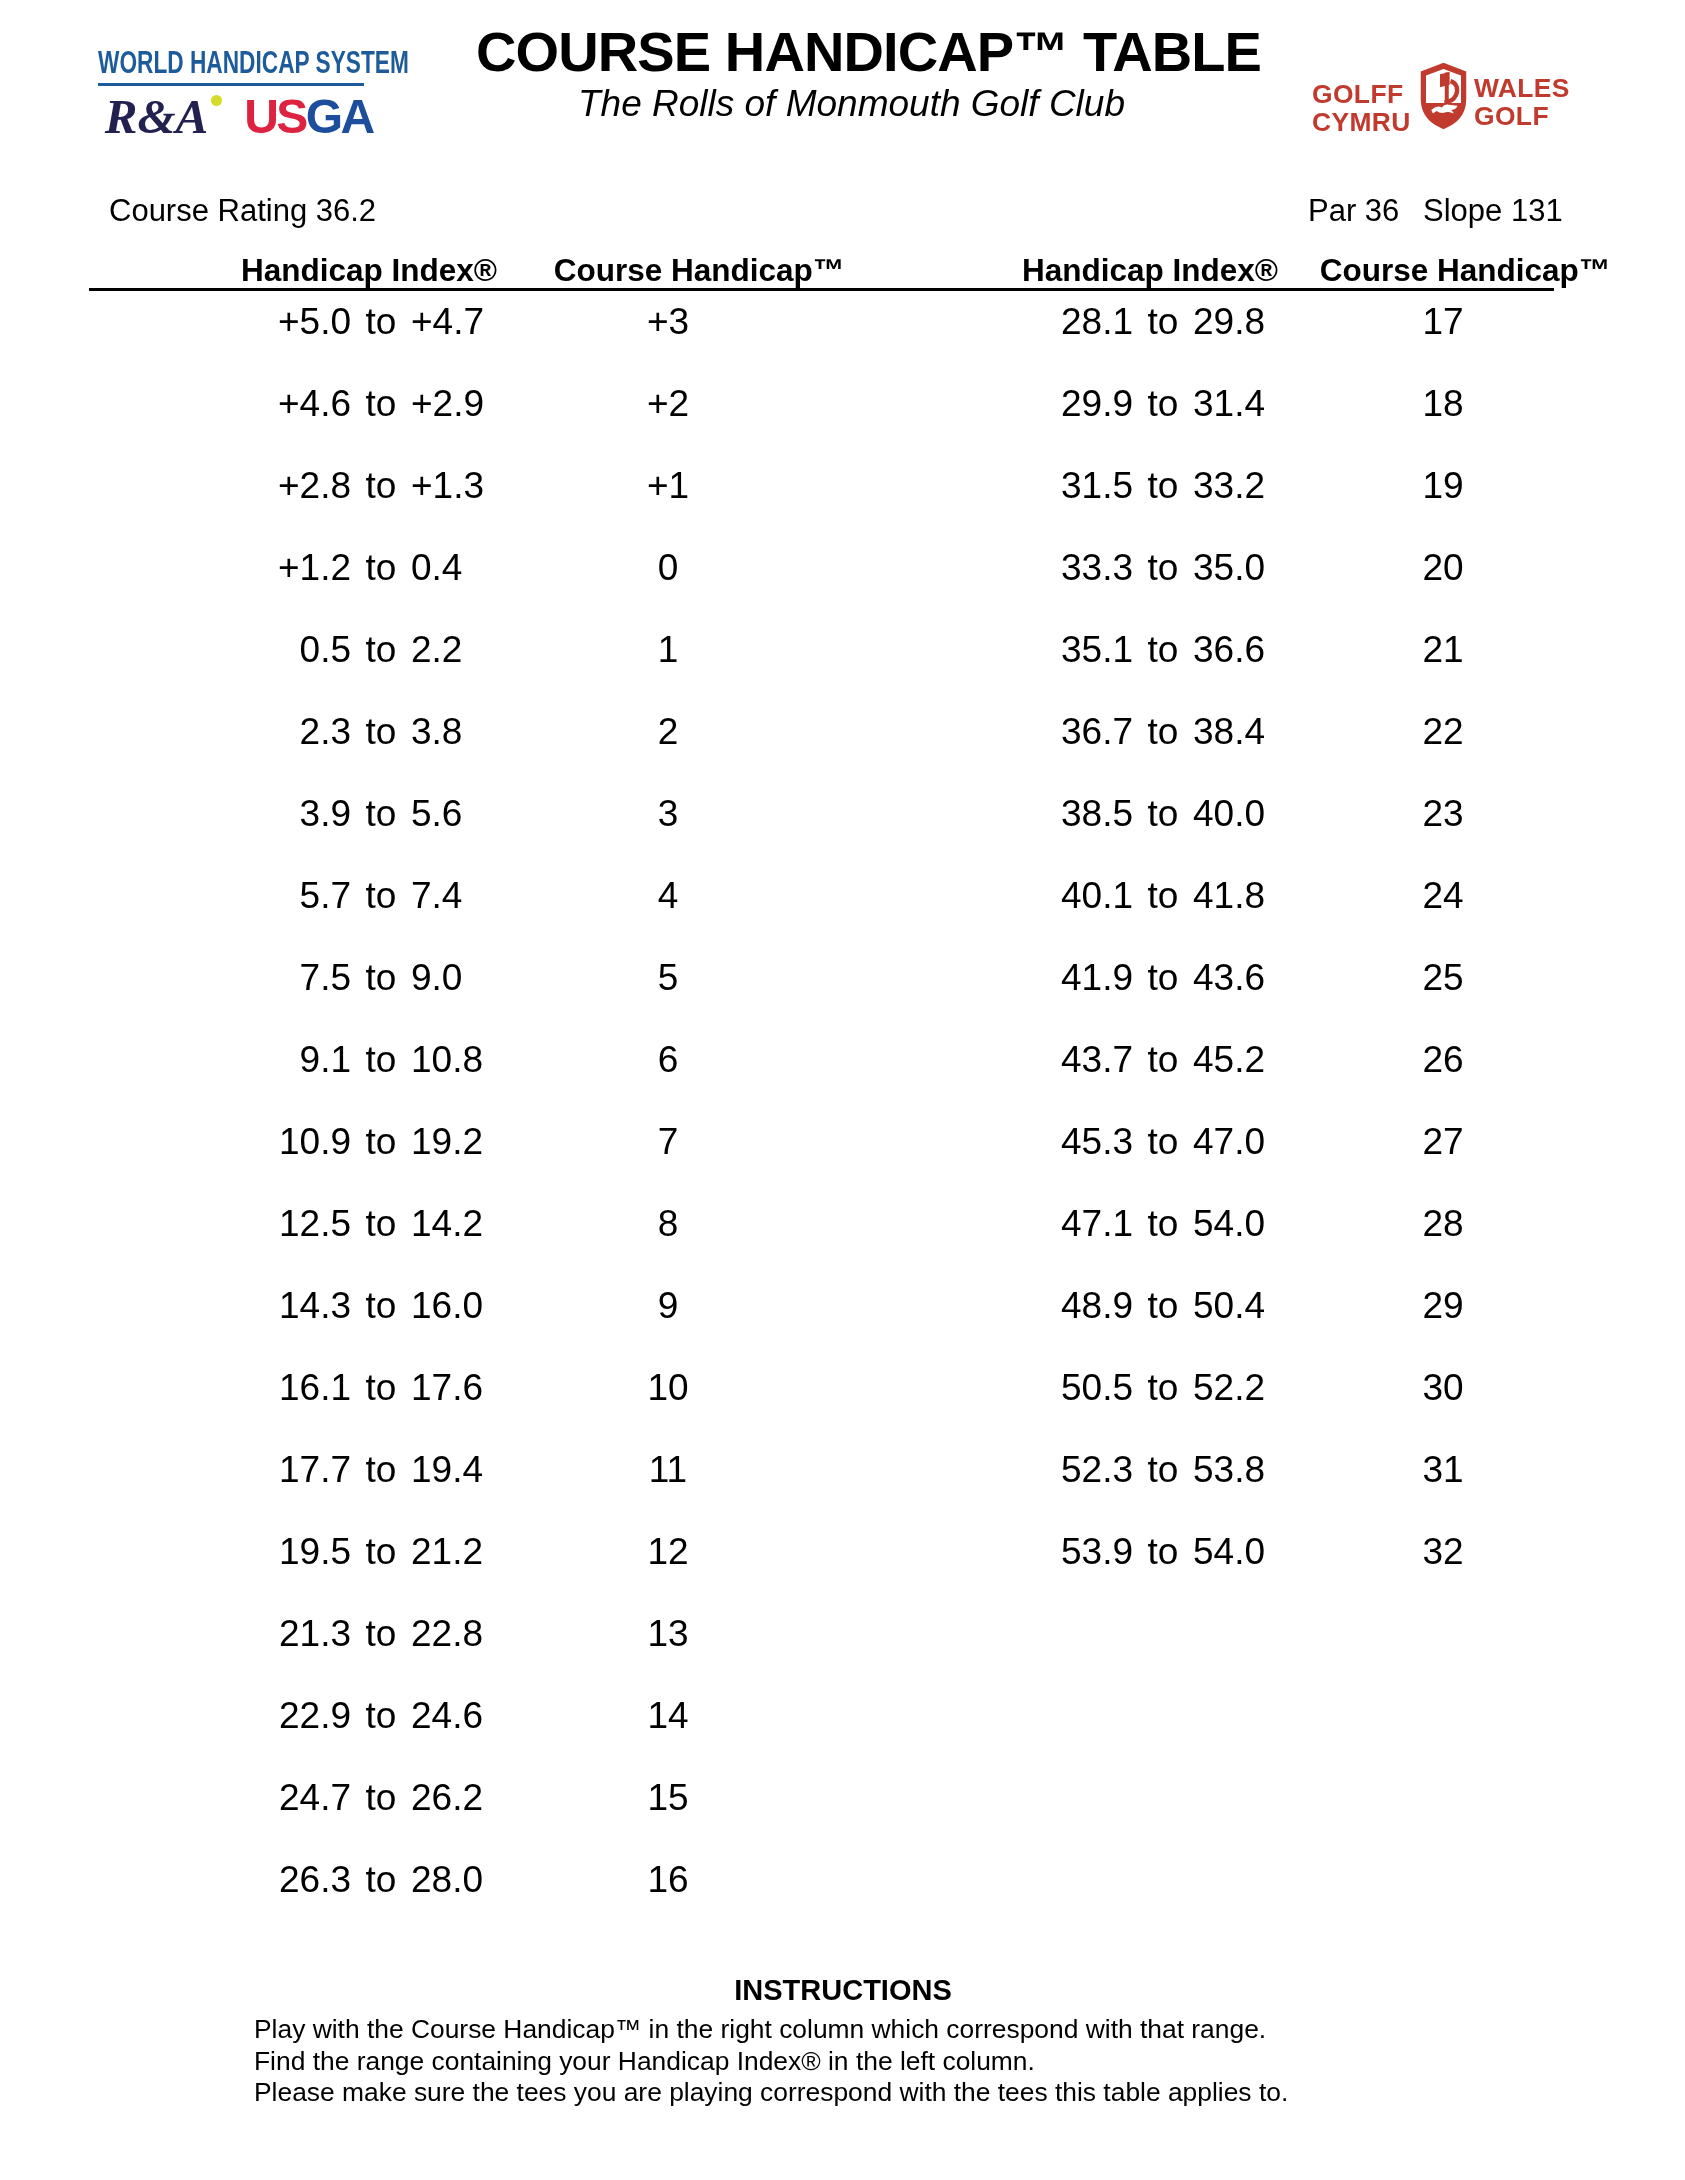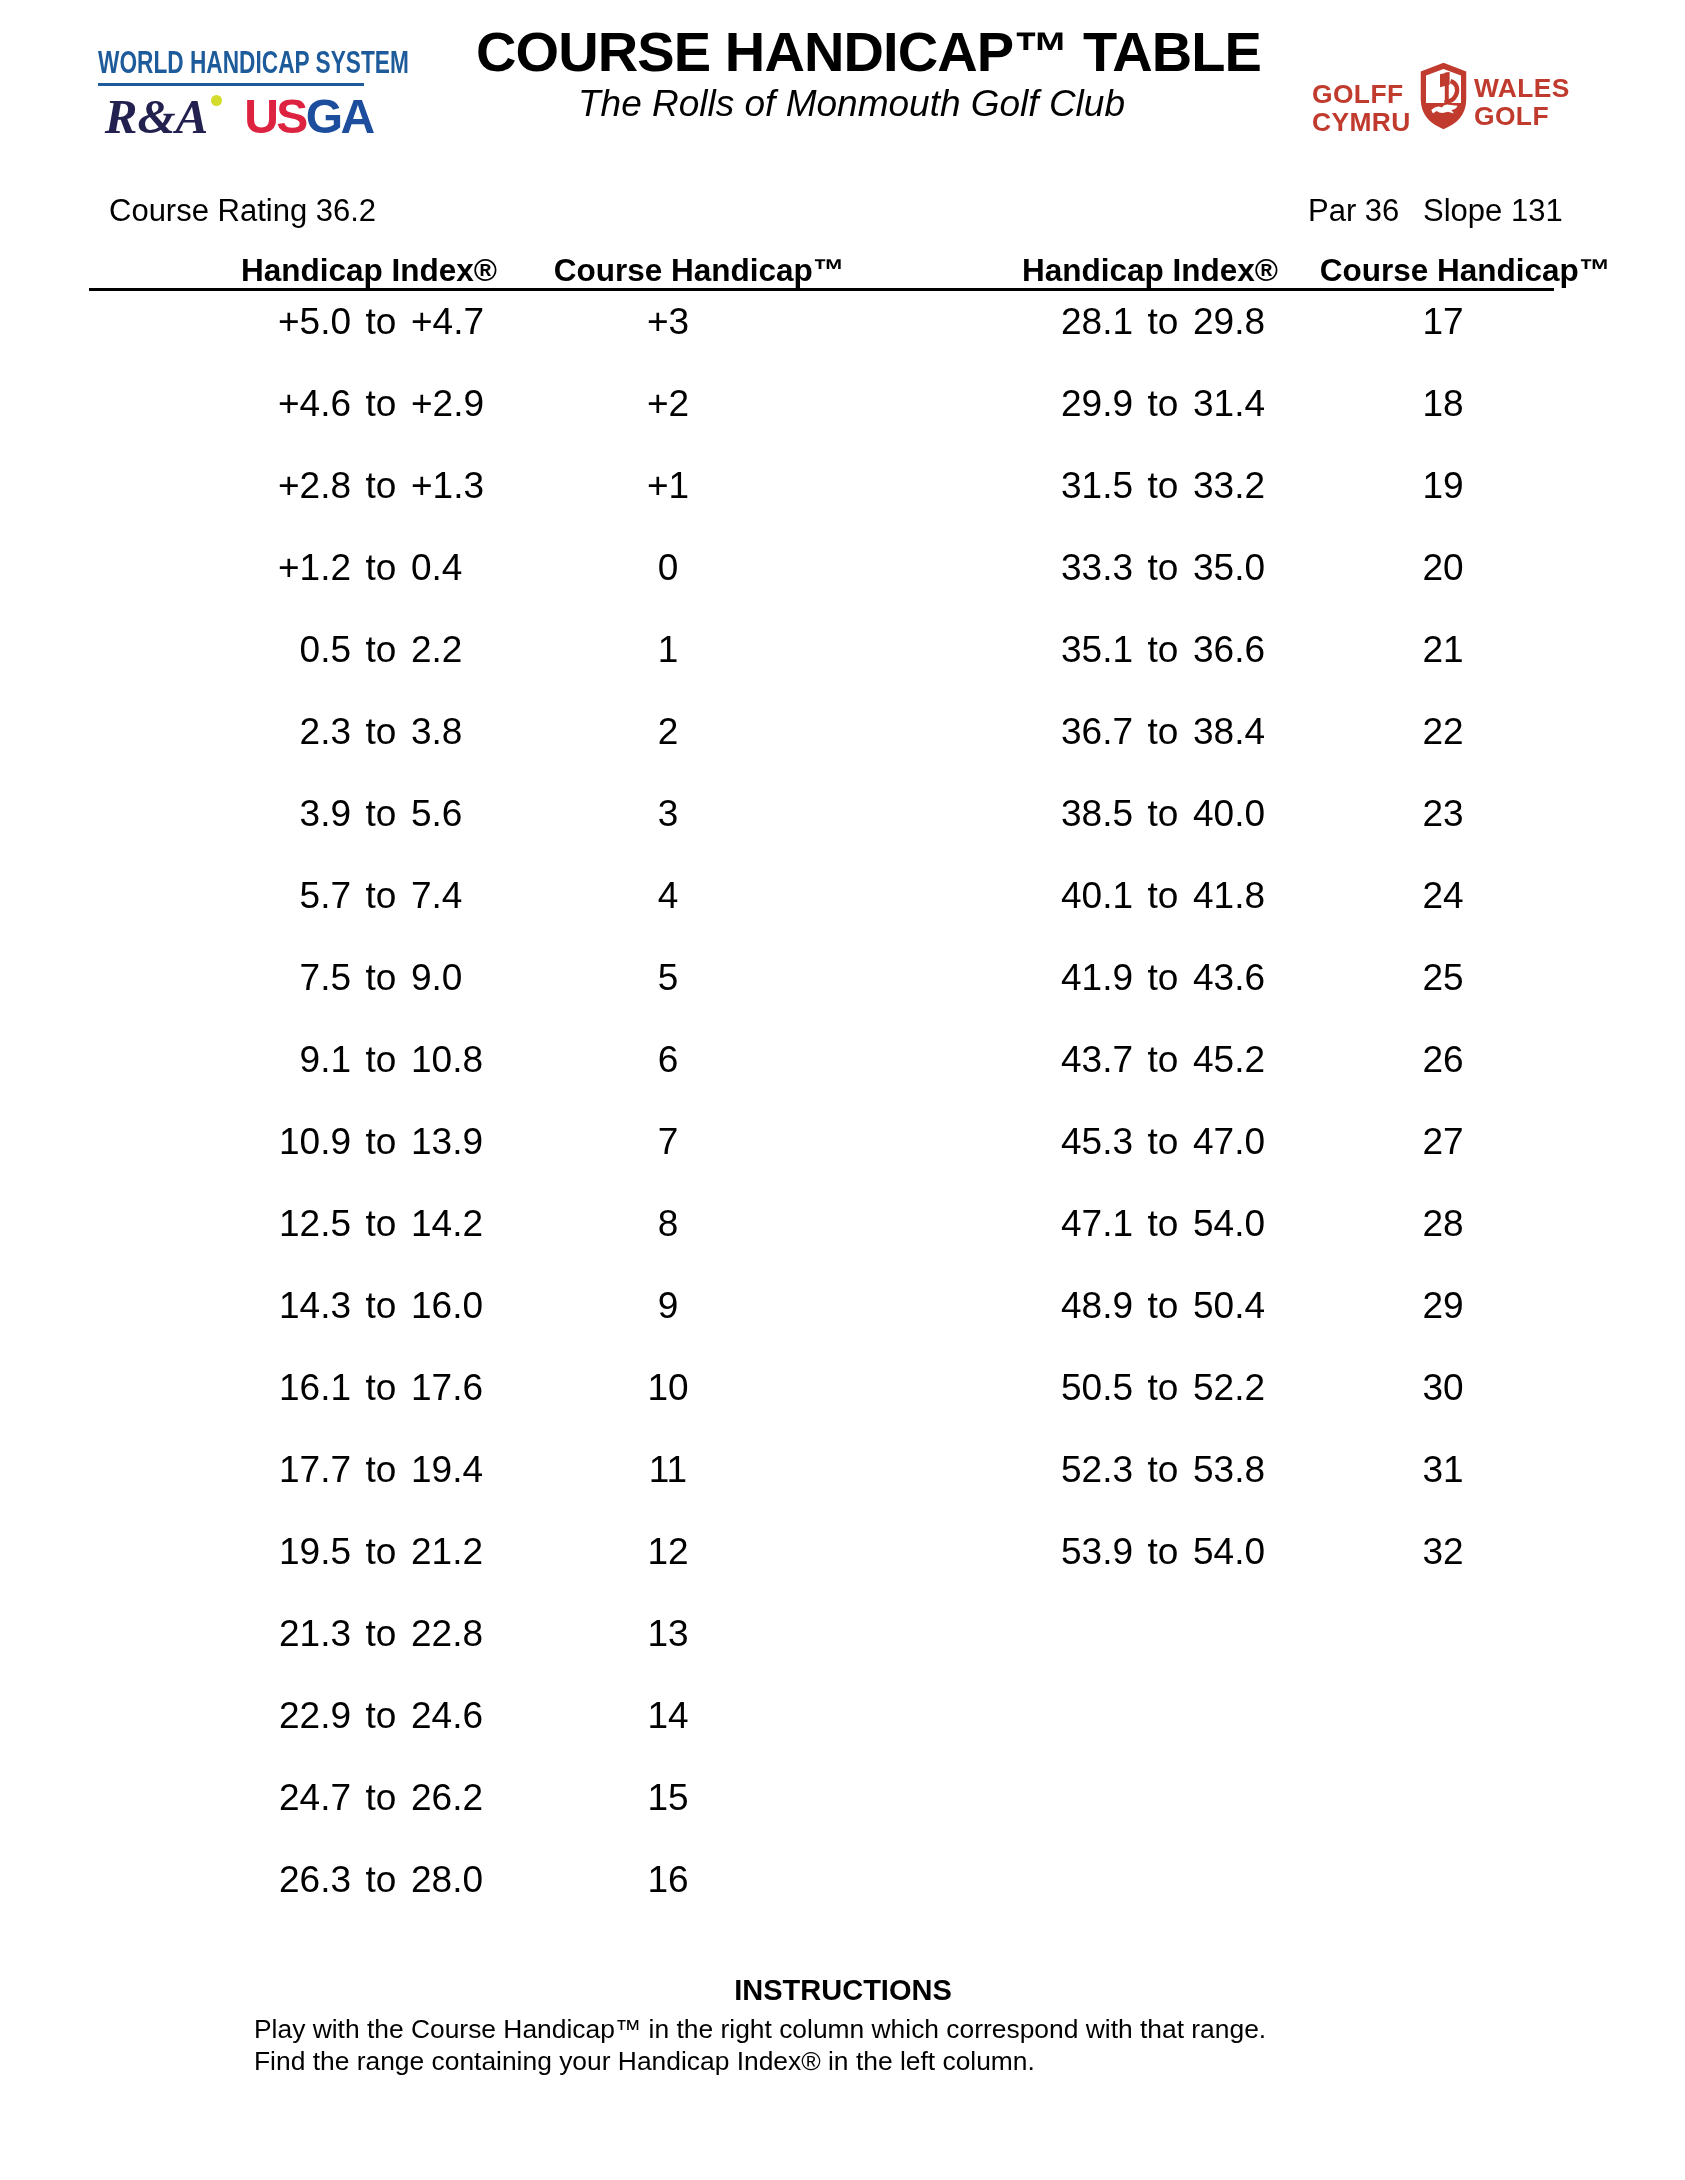--- a/index.html
+++ b/index.html
@@ -194,21 +194,21 @@
           <span class="low">9.1</span>
           <span class="to">to</span>
           <span class="high">10.8</span>
         </div>
         <div class="ch">6</div>
       </div>
       <div class="trow">
         <div class="range">
           <span class="low">10.9</span>
           <span class="to">to</span>
-          <span class="high">13.9</span>
+          <span class="high">19.2</span>
         </div>
         <div class="ch">7</div>
       </div>
       <div class="trow">
         <div class="range">
           <span class="low">12.5</span>
           <span class="to">to</span>
           <span class="high">14.2</span>
         </div>
         <div class="ch">8</div>
@@ -406,16 +406,17 @@
           <span class="high">54.0</span>
         </div>
         <div class="ch">32</div>
       </div>
     </div>
 
   <div class="instr-heading">INSTRUCTIONS</div>
   <div class="instr-lines">
     <div>Play with the Course Handicap™ in the right column which correspond with that range.</div>
     <div>Find the range containing your Handicap Index® in the left column.</div>
+    <div>Please make sure the tees you are playing correspond with the tees this table applies to.</div>
   </div>
 
 </div>
 
 
 </body></html>

